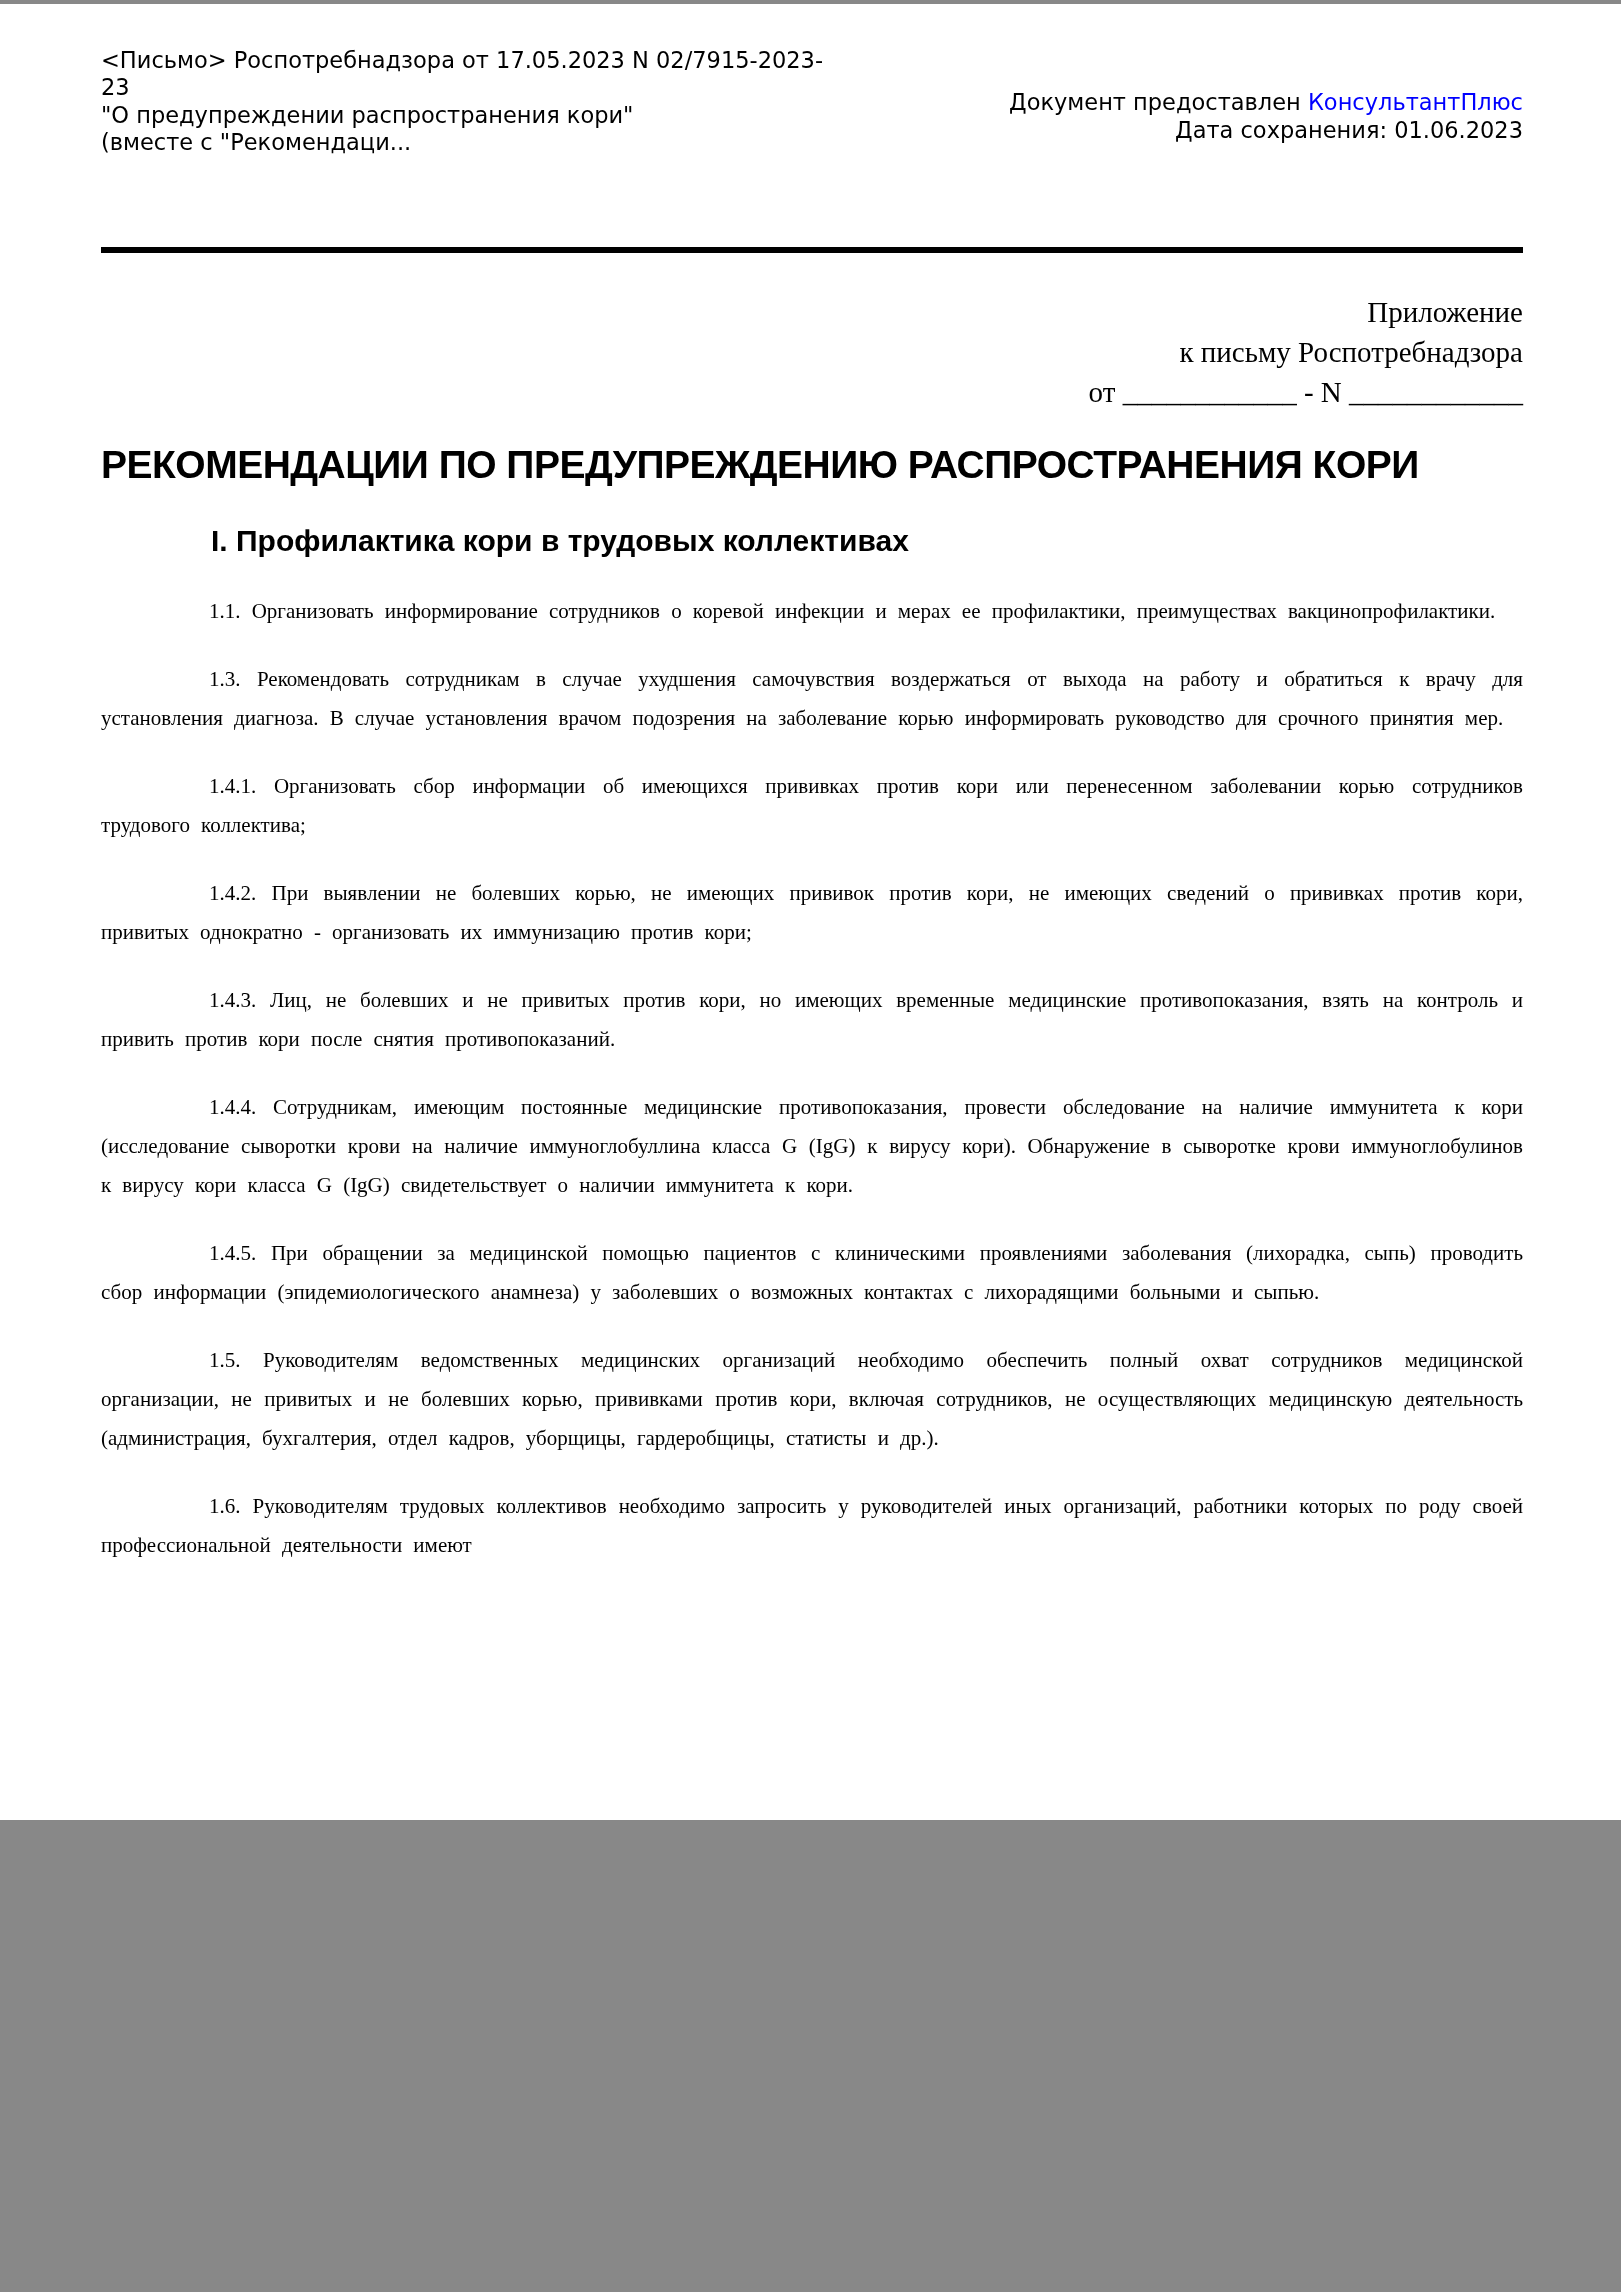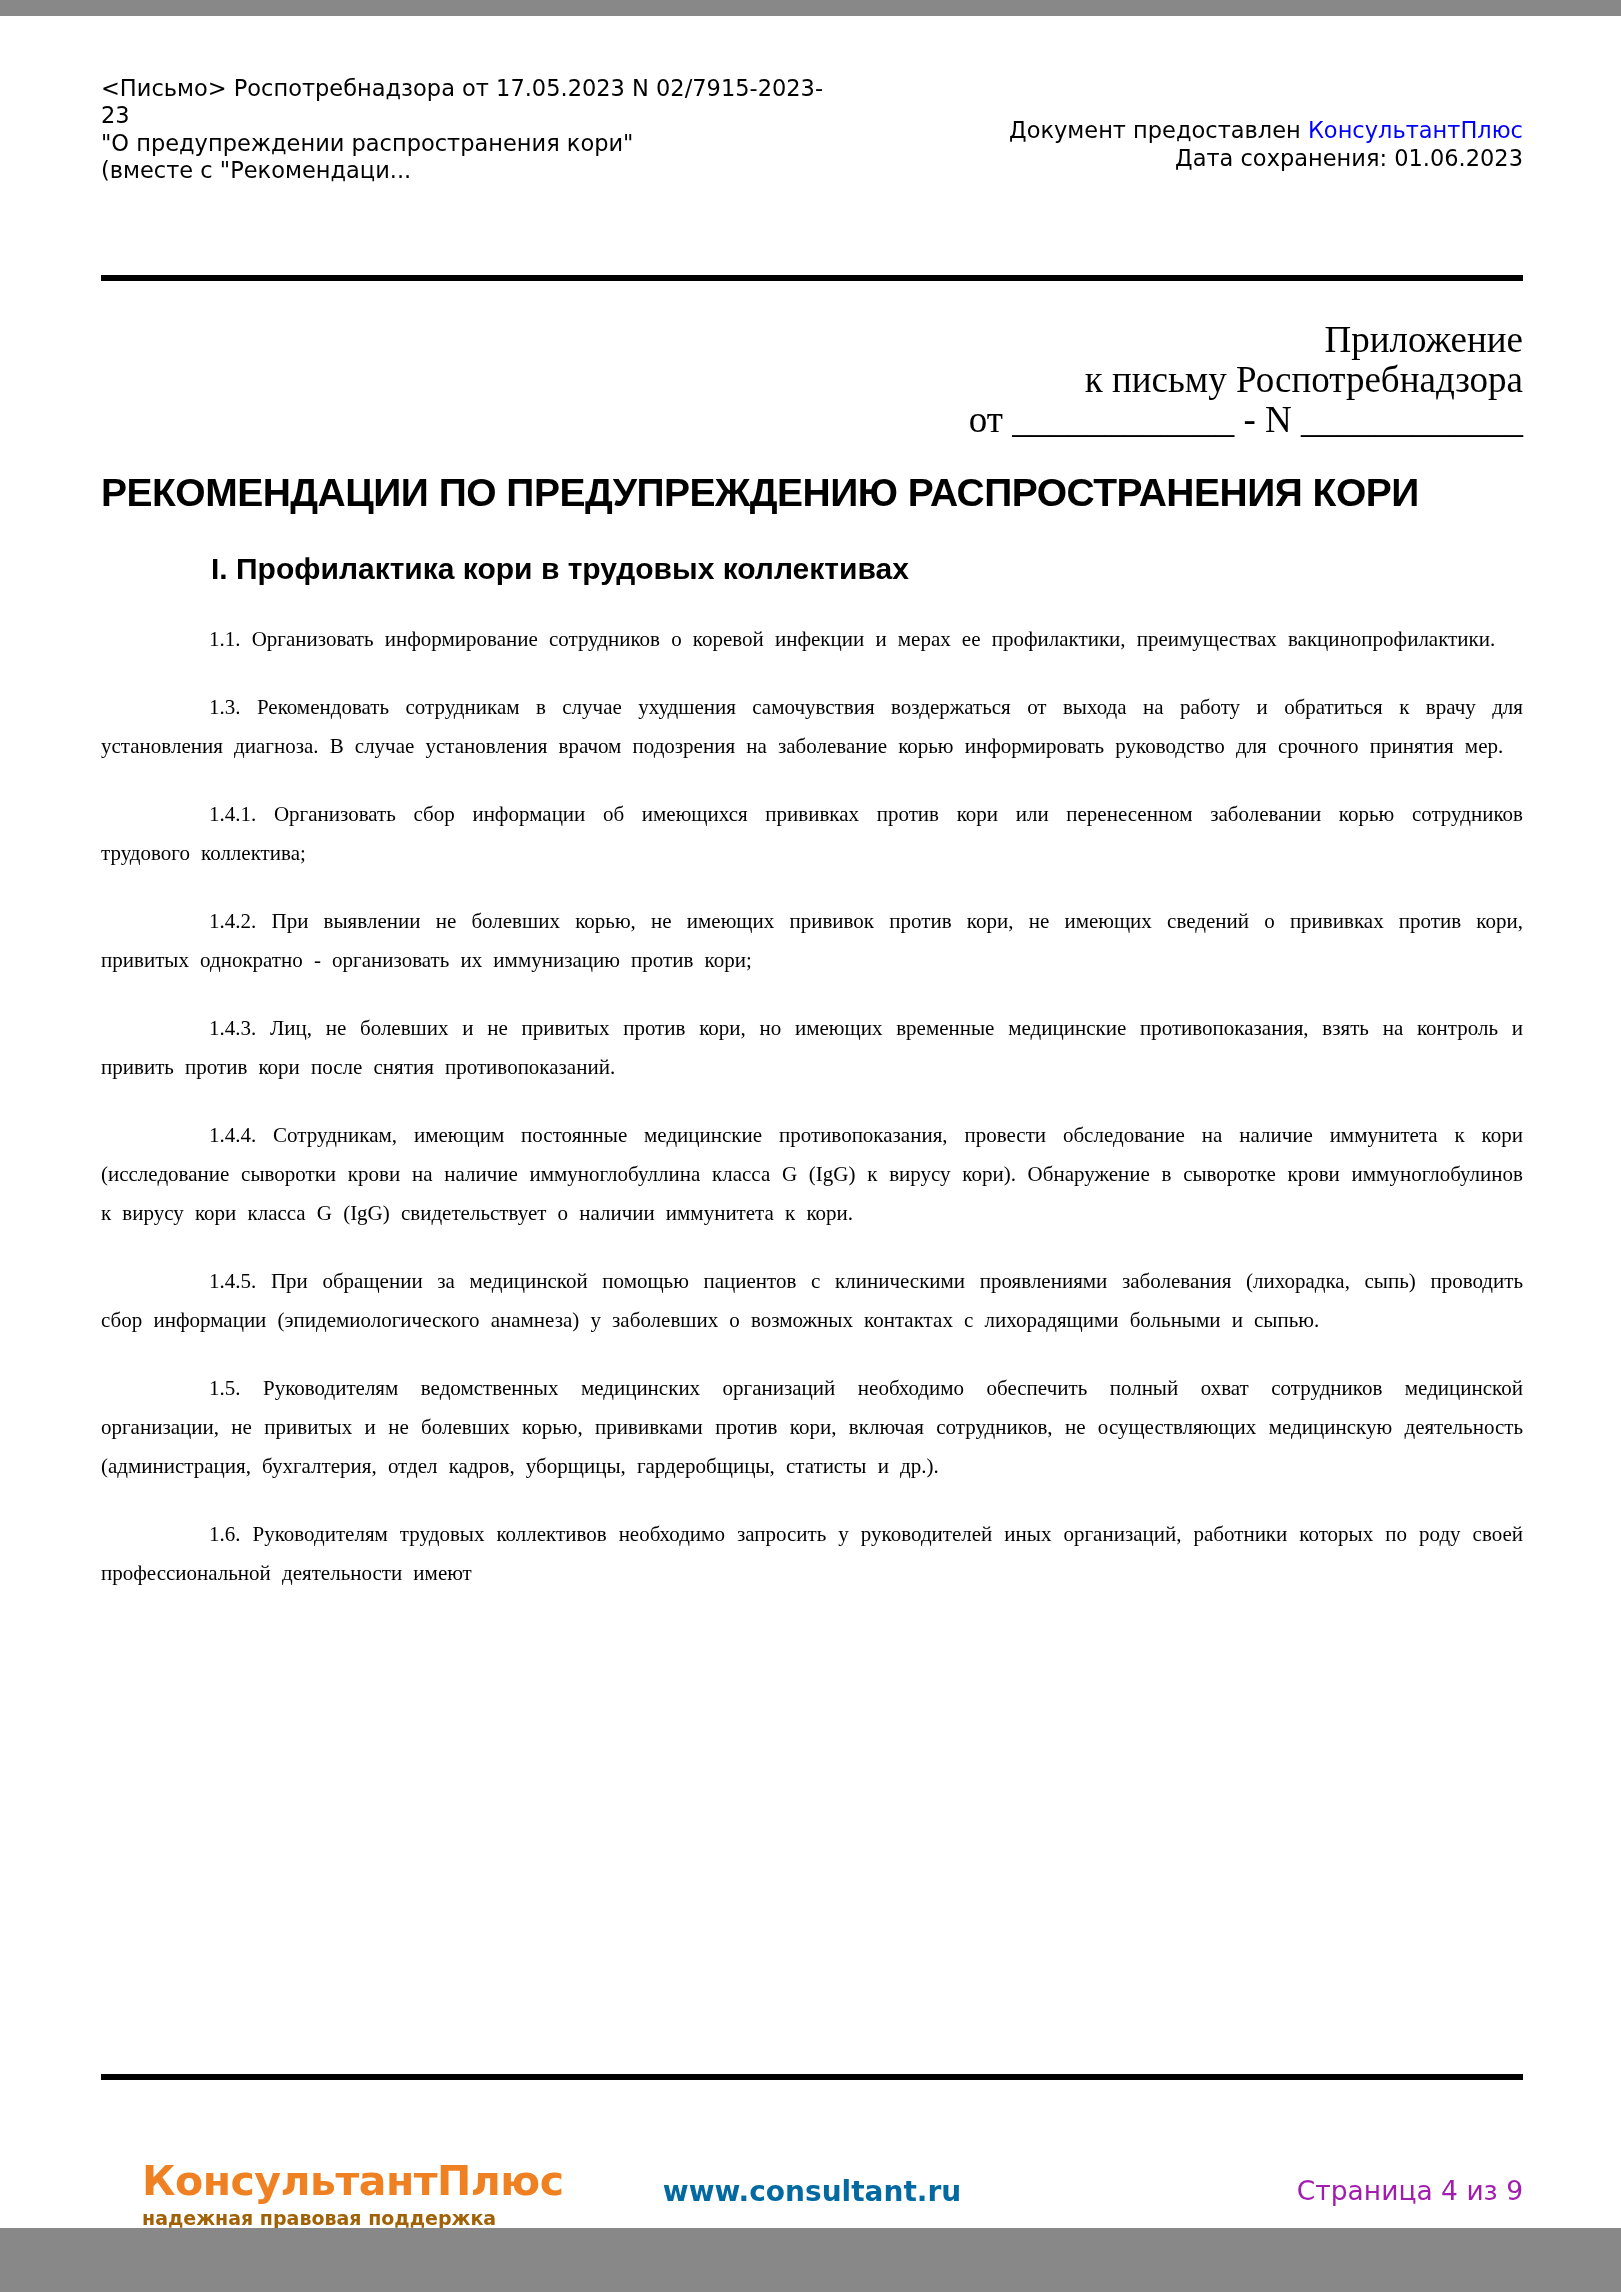--- a/index.html
+++ b/index.html
@@ -1,23 +1,23 @@
 <!DOCTYPE html>
 <html lang="ru"><head>
 <meta charset="utf-8">
 <style>
   html, body { margin: 0; padding: 0; background: #888; }
   .page {
     position: relative;
     width: 1621px;
-    height: 2212px;
-    margin: 16px auto;
+    height: 1816px;
+    margin: 4px auto;
     background: #ffffff;
     box-sizing: border-box;
-    padding: 59px 98px 0 101px;
+    padding: 43px 98px 0 101px;
     overflow: hidden;
     font-family: "Liberation Serif", serif;
     color: #000;
   }
 
   
   .hdr { display: flex; justify-content: space-between; align-items: flex-start; }
   .hdr-left {
     font-family: "DejaVu Sans", sans-serif;
     font-size: 22.5px; line-height: 27.4px;
@@ -31,21 +31,21 @@
     white-space: nowrap;
   }
   .link-blue { color: #0000ff; text-decoration: none; }
 
   .rule1 { margin-top: 90px; height: 5.9px; background: #000; }
 
   
   .appendix {
     margin-top: 39px;
     text-align: right;
-    font-size: 37px; line-height: 40px;
+    font-size: 29px; line-height: 40px;
     font-family: "Liberation Serif", serif;
   }
 
   
   .doc-title {
     margin-top: 33px;
     text-align: left;
     font-family: "Liberation Sans", sans-serif;
     font-weight: bold;
     font-size: 39px; line-height: 39px;

